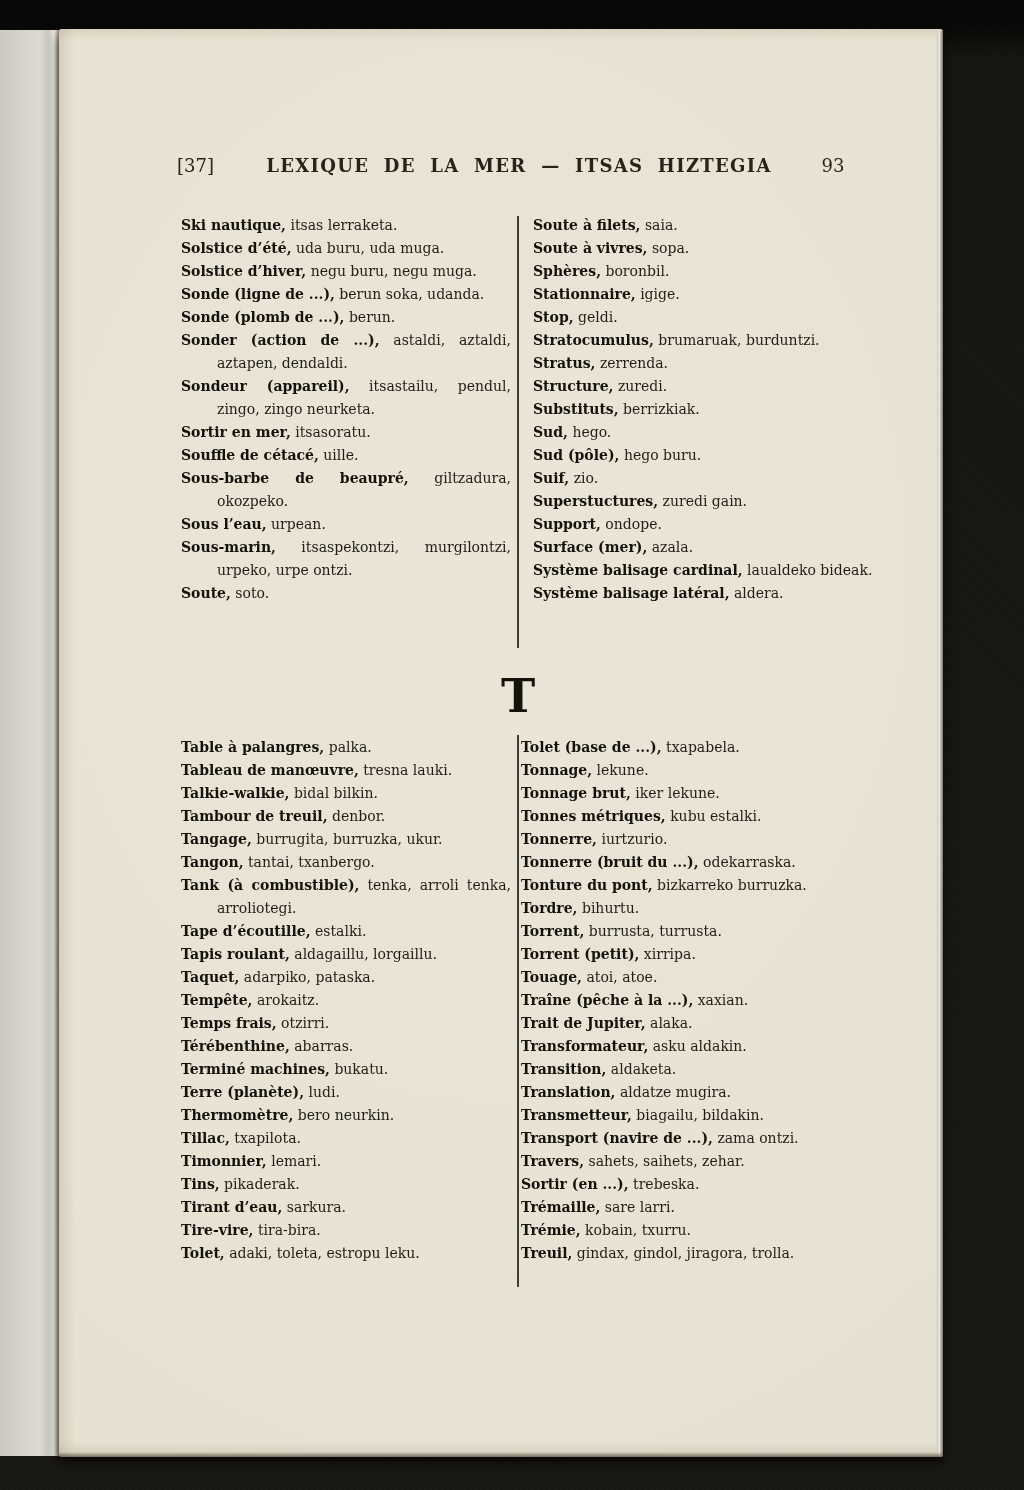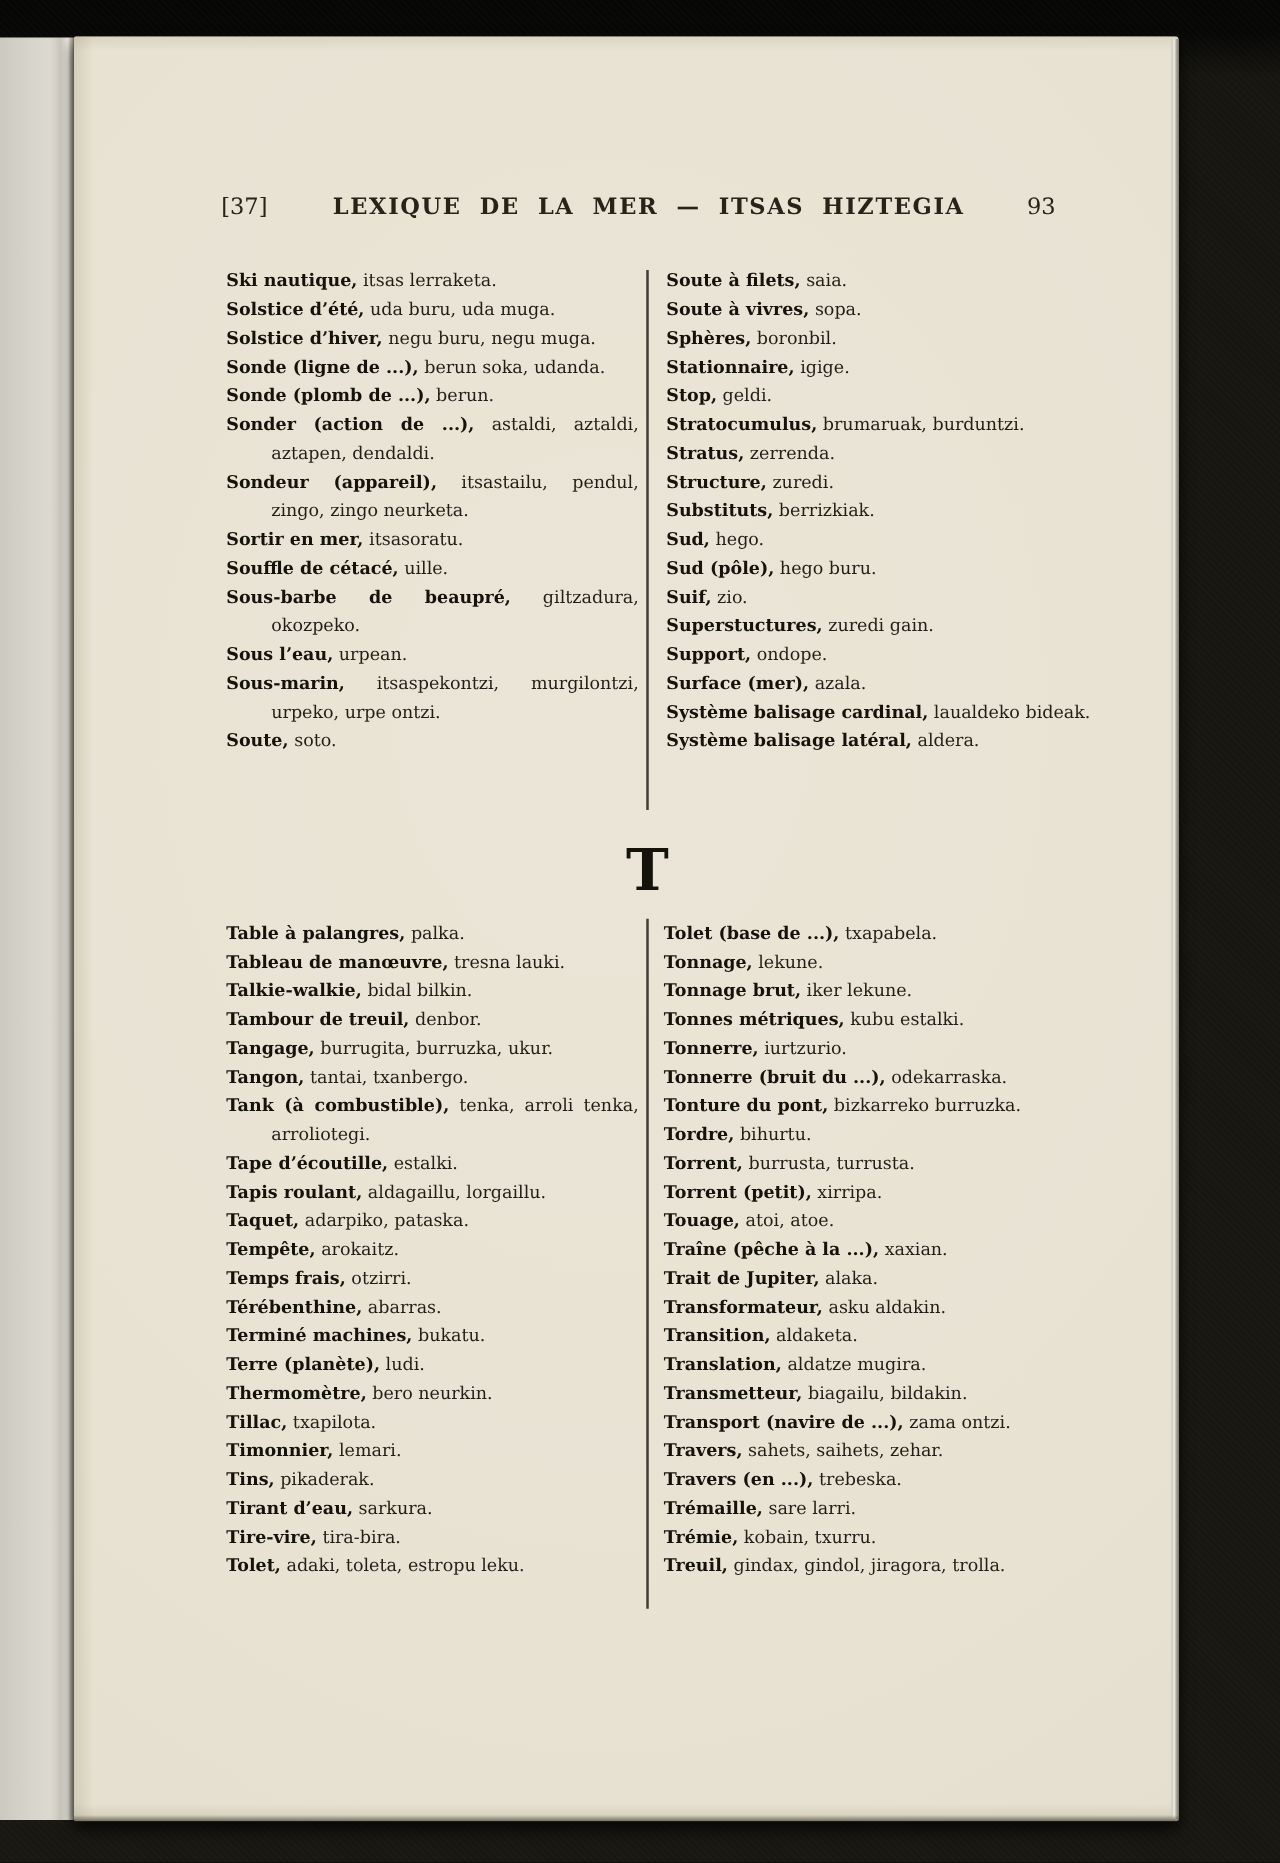--- a/index.html
+++ b/index.html
@@ -52,21 +52,21 @@
   .h-page  { left:774px; transform:translateX(-50%); }
 
   
   .col {
     position:absolute; text-align:justify;
     font-size:14px; line-height:23px; color:#211e17;
   }
   .col-top-left     { left:122px; top:185px;  width:330px; }
   .col-top-right    { left:474px; top:185px;  width:355px; }
   .col-bottom-left  { left:122px; top:707px;  width:330px; }
-  .col-bottom-right { left:472px; top:707px;  width:355px; }
+  .col-bottom-right { left:462px; top:707px;  width:355px; }
   .entry { margin:0; padding-left:36px; text-indent:-36px; }
   .entry b { font-weight:bold; color:#15120c; }
 
   
   .vrule { position:absolute; left:458px; width:2px; background:#403d33; }
   .vrule-top    { top:187px; height:432px; }
   .vrule-bottom { top:706px; height:552px; }
 
   
   .section-letter {
@@ -169,21 +169,21 @@
       <p class="entry"><b>Torrent (petit),</b><span> xirripa.</span></p>
       <p class="entry"><b>Touage,</b><span> atoi, atoe.</span></p>
       <p class="entry"><b>Traîne (pêche à la ...),</b><span> xaxian.</span></p>
       <p class="entry"><b>Trait de Jupiter,</b><span> alaka.</span></p>
       <p class="entry"><b>Transformateur,</b><span> asku aldakin.</span></p>
       <p class="entry"><b>Transition,</b><span> aldaketa.</span></p>
       <p class="entry"><b>Translation,</b><span> aldatze mugira.</span></p>
       <p class="entry"><b>Transmetteur,</b><span> biagailu, bildakin.</span></p>
       <p class="entry"><b>Transport (navire de ...),</b><span> zama ontzi.</span></p>
       <p class="entry"><b>Travers,</b><span> sahets, saihets, zehar.</span></p>
-      <p class="entry"><b>Travers (en ...),</b><span> trebeska.</span></p>
+      <p class="entry"><b>Sortir (en ...),</b><span> trebeska.</span></p>
       <p class="entry"><b>Trémaille,</b><span> sare larri.</span></p>
       <p class="entry"><b>Trémie,</b><span> kobain, txurru.</span></p>
       <p class="entry"><b>Treuil,</b><span> gindax, gindol, jiragora, trolla.</span></p>
     </div>
 
   <div class="page-edge-right"></div>
   <div class="page-edge-bottom"></div>
 </div>
 
 </body></html>

